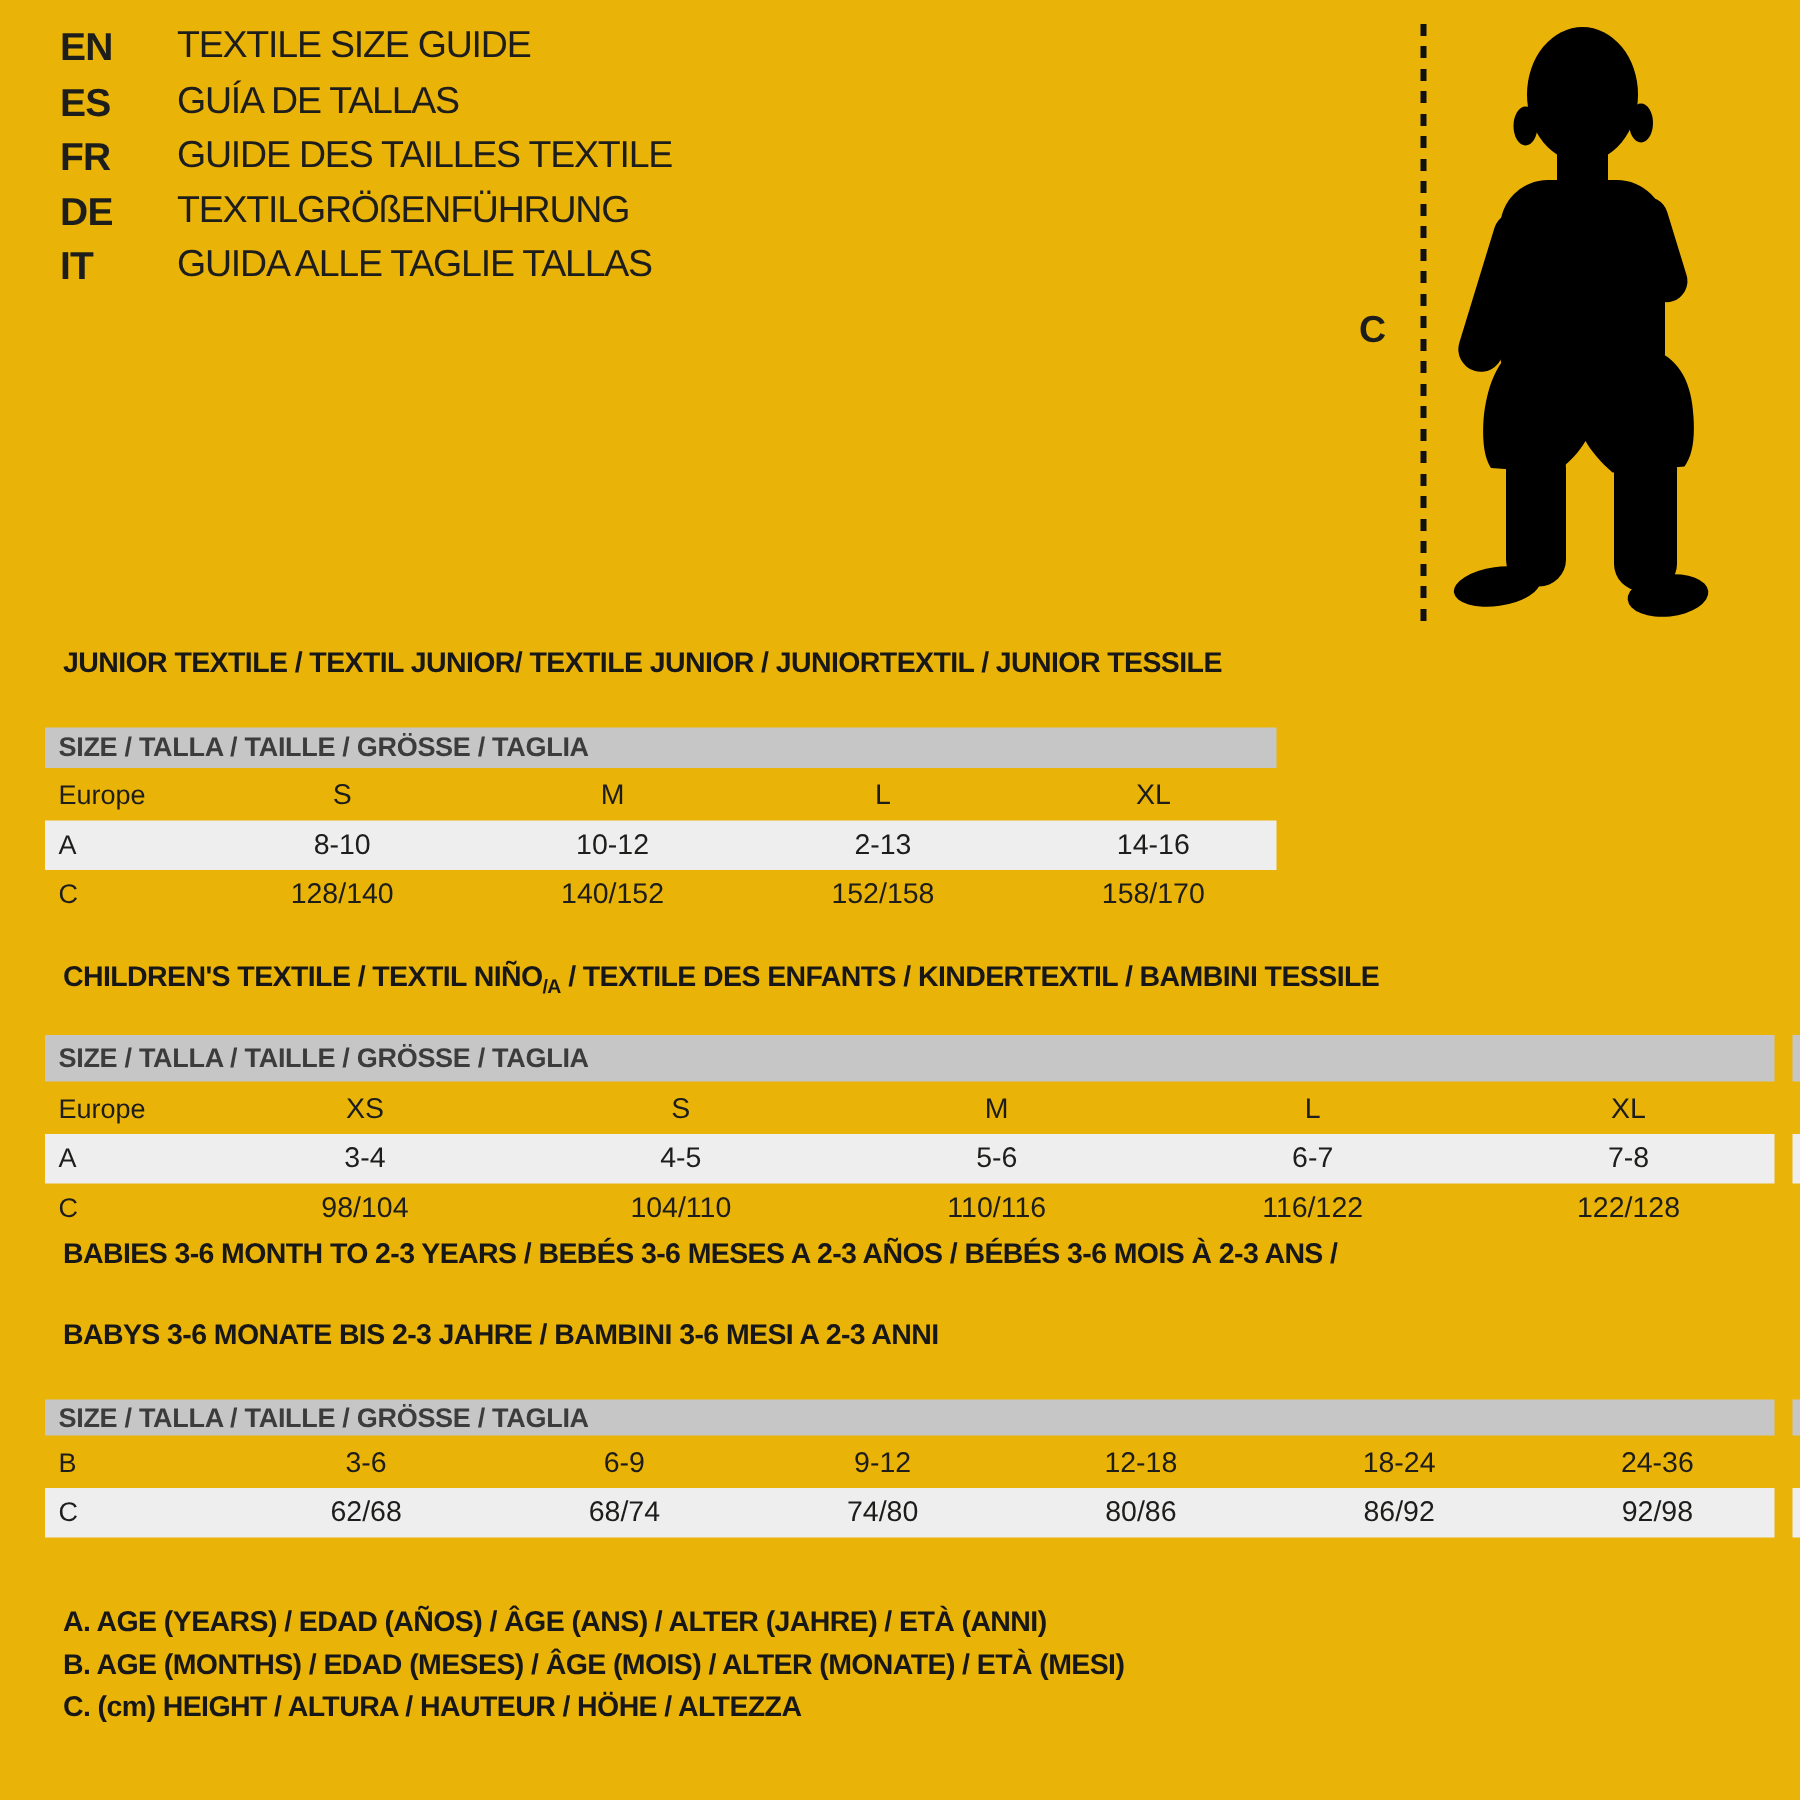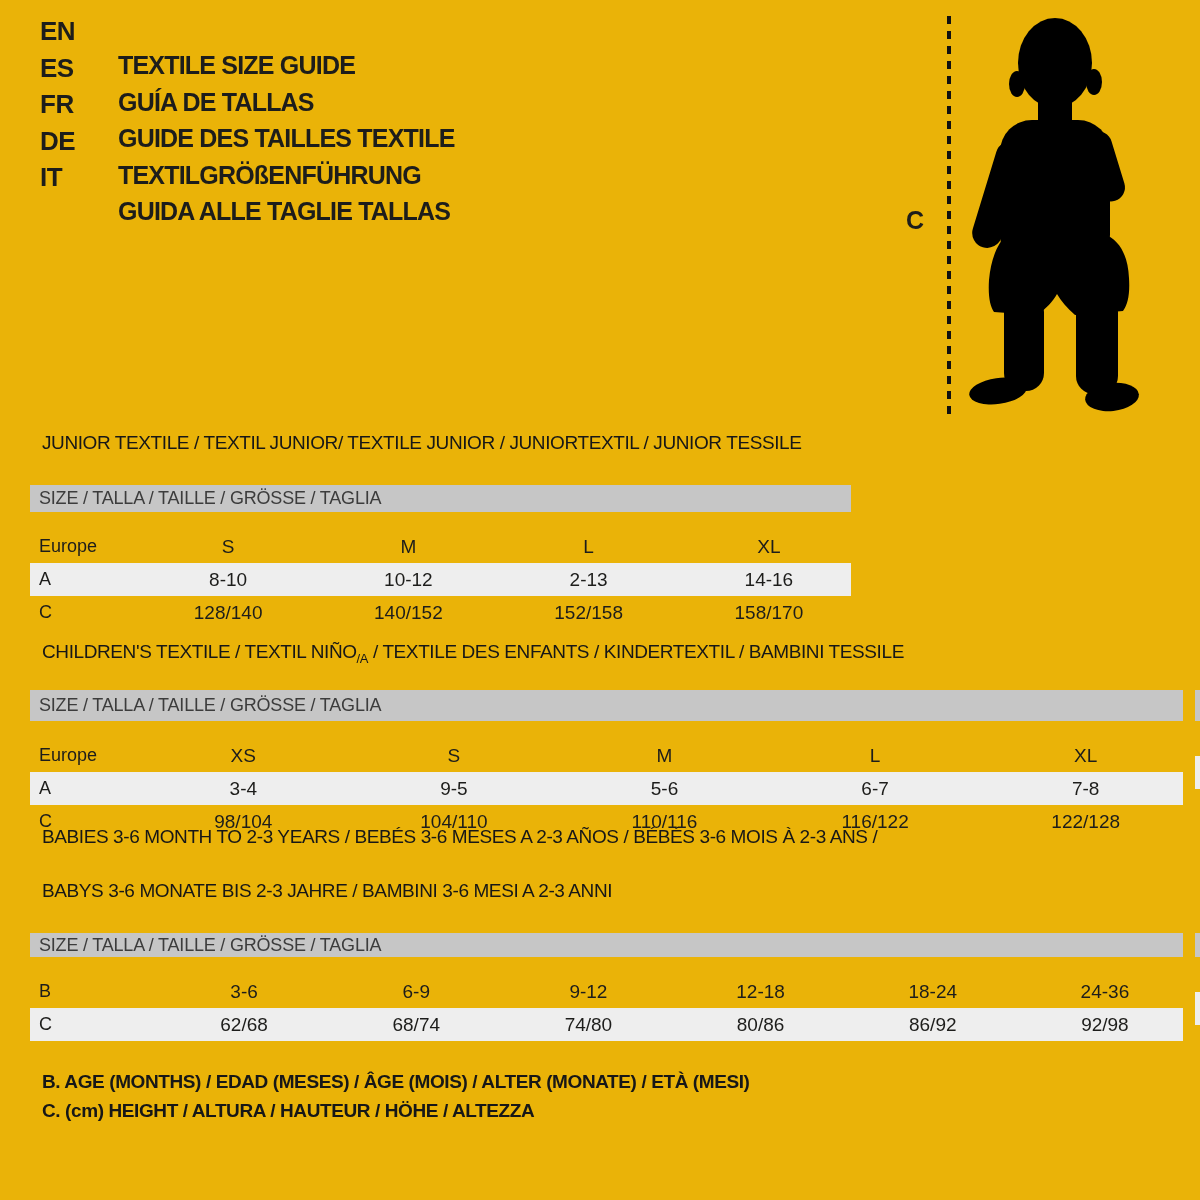--- a/index.html
+++ b/index.html
@@ -4,40 +4,40 @@
 <style>
   html,body { margin:0; padding:0; background:#fff; }
   .canvas {
     position:relative; width:1200px; height:1200px; background:#eab308;
     font-family:"Liberation Sans", sans-serif; color:#1d1d1b; overflow:hidden;
   }
   
   .lang-block { position:absolute; left:40px; top:16px; }
   .lang-row { display:flex; height:36.5px; align-items:flex-start; }
   .lang-code { width:78px; font-size:26px; font-weight:700; letter-spacing:-0.5px; }
-  .lang-title { font-size:25px; font-weight:700; letter-spacing:-0.8px; white-space:nowrap;margin-top:35px; }
+  .lang-title { font-size:25px; font-weight:400; letter-spacing:-0.8px; white-space:nowrap; }
   
   .silhouette { position:absolute; left:958px; top:16px; }
   .dash-line {
     position:absolute; left:947px; top:16px; width:4px; height:402px;
     background:repeating-linear-gradient(to bottom, #111 0 8px, transparent 8px 15px);
   }
   .measure-label { position:absolute; left:906px; top:206px; font-size:25px; font-weight:700; }
   
   .section-title {
-    position:absolute; left:42px; font-size:19px; font-weight:400;
+    position:absolute; left:42px; font-size:19px; font-weight:700;
     letter-spacing:-0.4px; white-space:nowrap; color:#171717;
   }
   .sub { font-size:13px; vertical-align:sub; }
   
   .table { position:absolute; left:30px; }
   .thead {
     background:#c6c6c6; display:flex; align-items:center; padding-left:9px;
-    font-size:18px; font-weight:400; letter-spacing:-0.2px; color:#3c3c3c;
-    margin-bottom:18px; box-sizing:border-box;
+    font-size:18px; font-weight:700; letter-spacing:-0.2px; color:#3c3c3c;
+    margin-bottom:2px; box-sizing:border-box;
   }
   .junior   { width:821px; }
   .children { width:1153px; }
   .babies   { width:1153px; }
   .junior .thead   { height:27px; }
   .children .thead { height:31px; }
   .babies .thead   { height:24px; }
   .trow { display:grid; height:33px; align-items:center; font-size:19px;gap:16px; }
   .junior .trow   { grid-template-columns:100px repeat(4,1fr); }
   .children .trow { grid-template-columns:100px repeat(5,1fr); }
@@ -132,21 +132,21 @@
       <div class="tlabel">Europe</div>
       <div class="tcell">XS</div>
       <div class="tcell">S</div>
       <div class="tcell">M</div>
       <div class="tcell">L</div>
       <div class="tcell">XL</div>
     </div>
     <div class="trow shaded">
       <div class="tlabel">A</div>
       <div class="tcell">3-4</div>
-      <div class="tcell">9-5</div>
+      <div class="tcell">4-5</div>
       <div class="tcell">5-6</div>
       <div class="tcell">6-7</div>
       <div class="tcell">7-8</div>
     </div>
     <div class="trow">
       <div class="tlabel">C</div>
       <div class="tcell">98/104</div>
       <div class="tcell">104/110</div>
       <div class="tcell">110/116</div>
       <div class="tcell">116/122</div>
@@ -177,17 +177,18 @@
       <div class="tcell">92/98</div>
     </div>
   </div>
 
   <div class="sliver" style="top:690px;height:31px;background:#c6c6c6;"></div>
   <div class="sliver" style="top:756px;height:33px;background:#eeeeee;"></div>
   <div class="sliver" style="top:933px;height:24px;background:#c6c6c6;"></div>
   <div class="sliver" style="top:992px;height:33px;background:#eeeeee;"></div>
 
   <div class="notes">
+    <div class="note">A. AGE (YEARS) / EDAD (AÑOS) / ÂGE (ANS) / ALTER (JAHRE) / ETÀ (ANNI)</div>
     <div class="note">B. AGE (MONTHS) / EDAD (MESES) / ÂGE (MOIS) / ALTER (MONATE) / ETÀ (MESI)</div>
     <div class="note">C. (cm) HEIGHT / ALTURA / HAUTEUR / HÖHE / ALTEZZA</div>
   </div>
 
 </div>
 
 </body></html>

